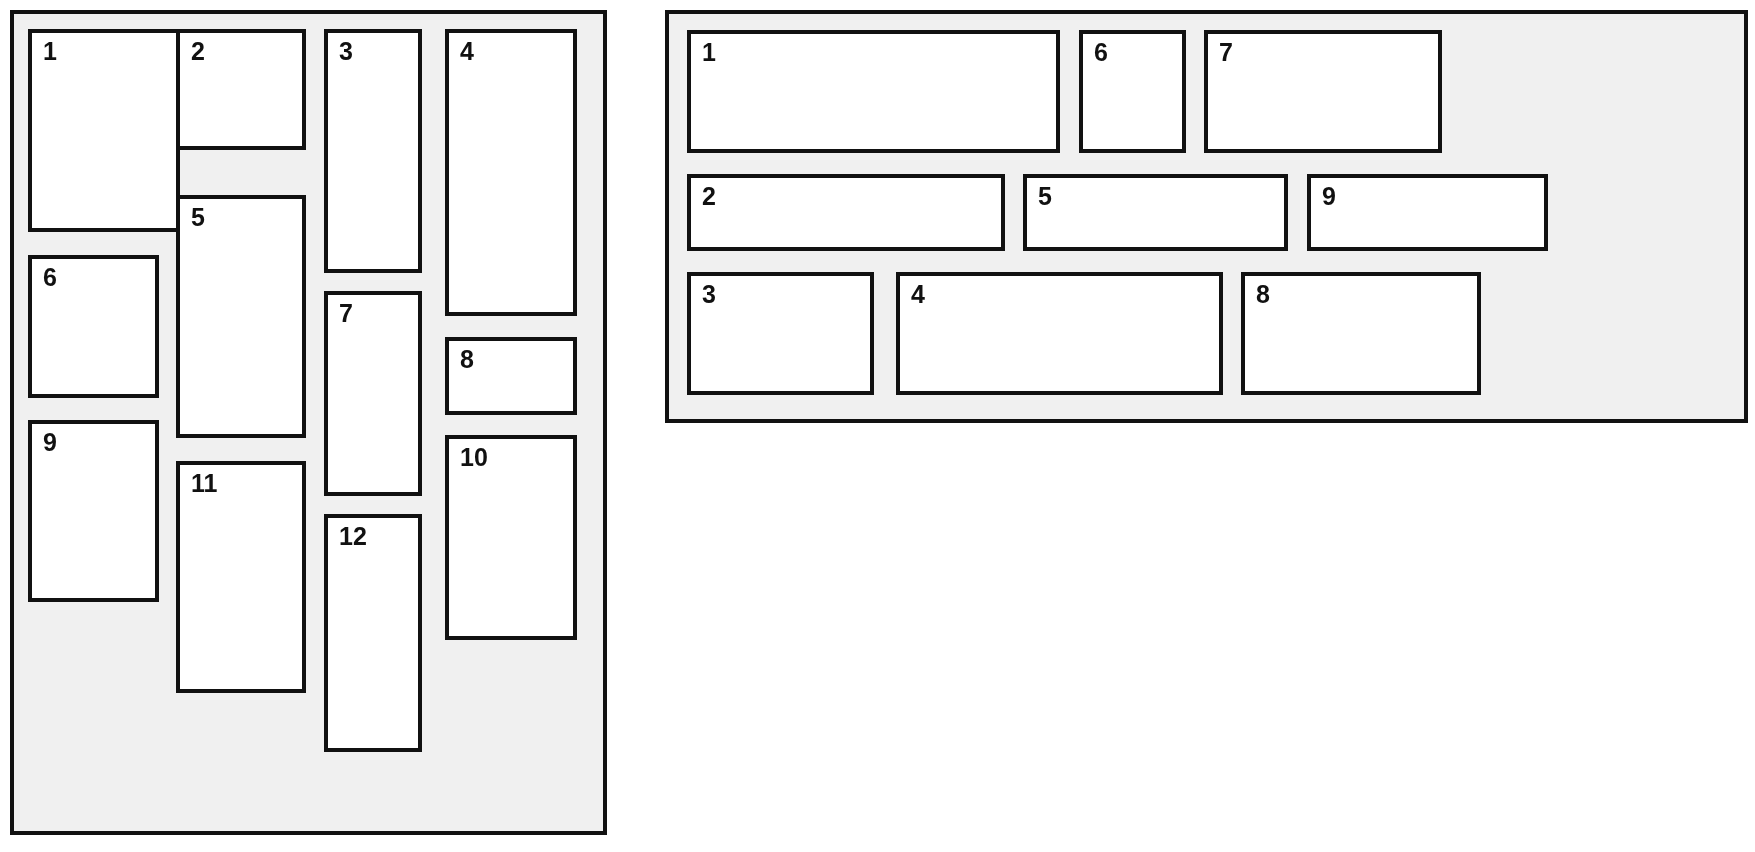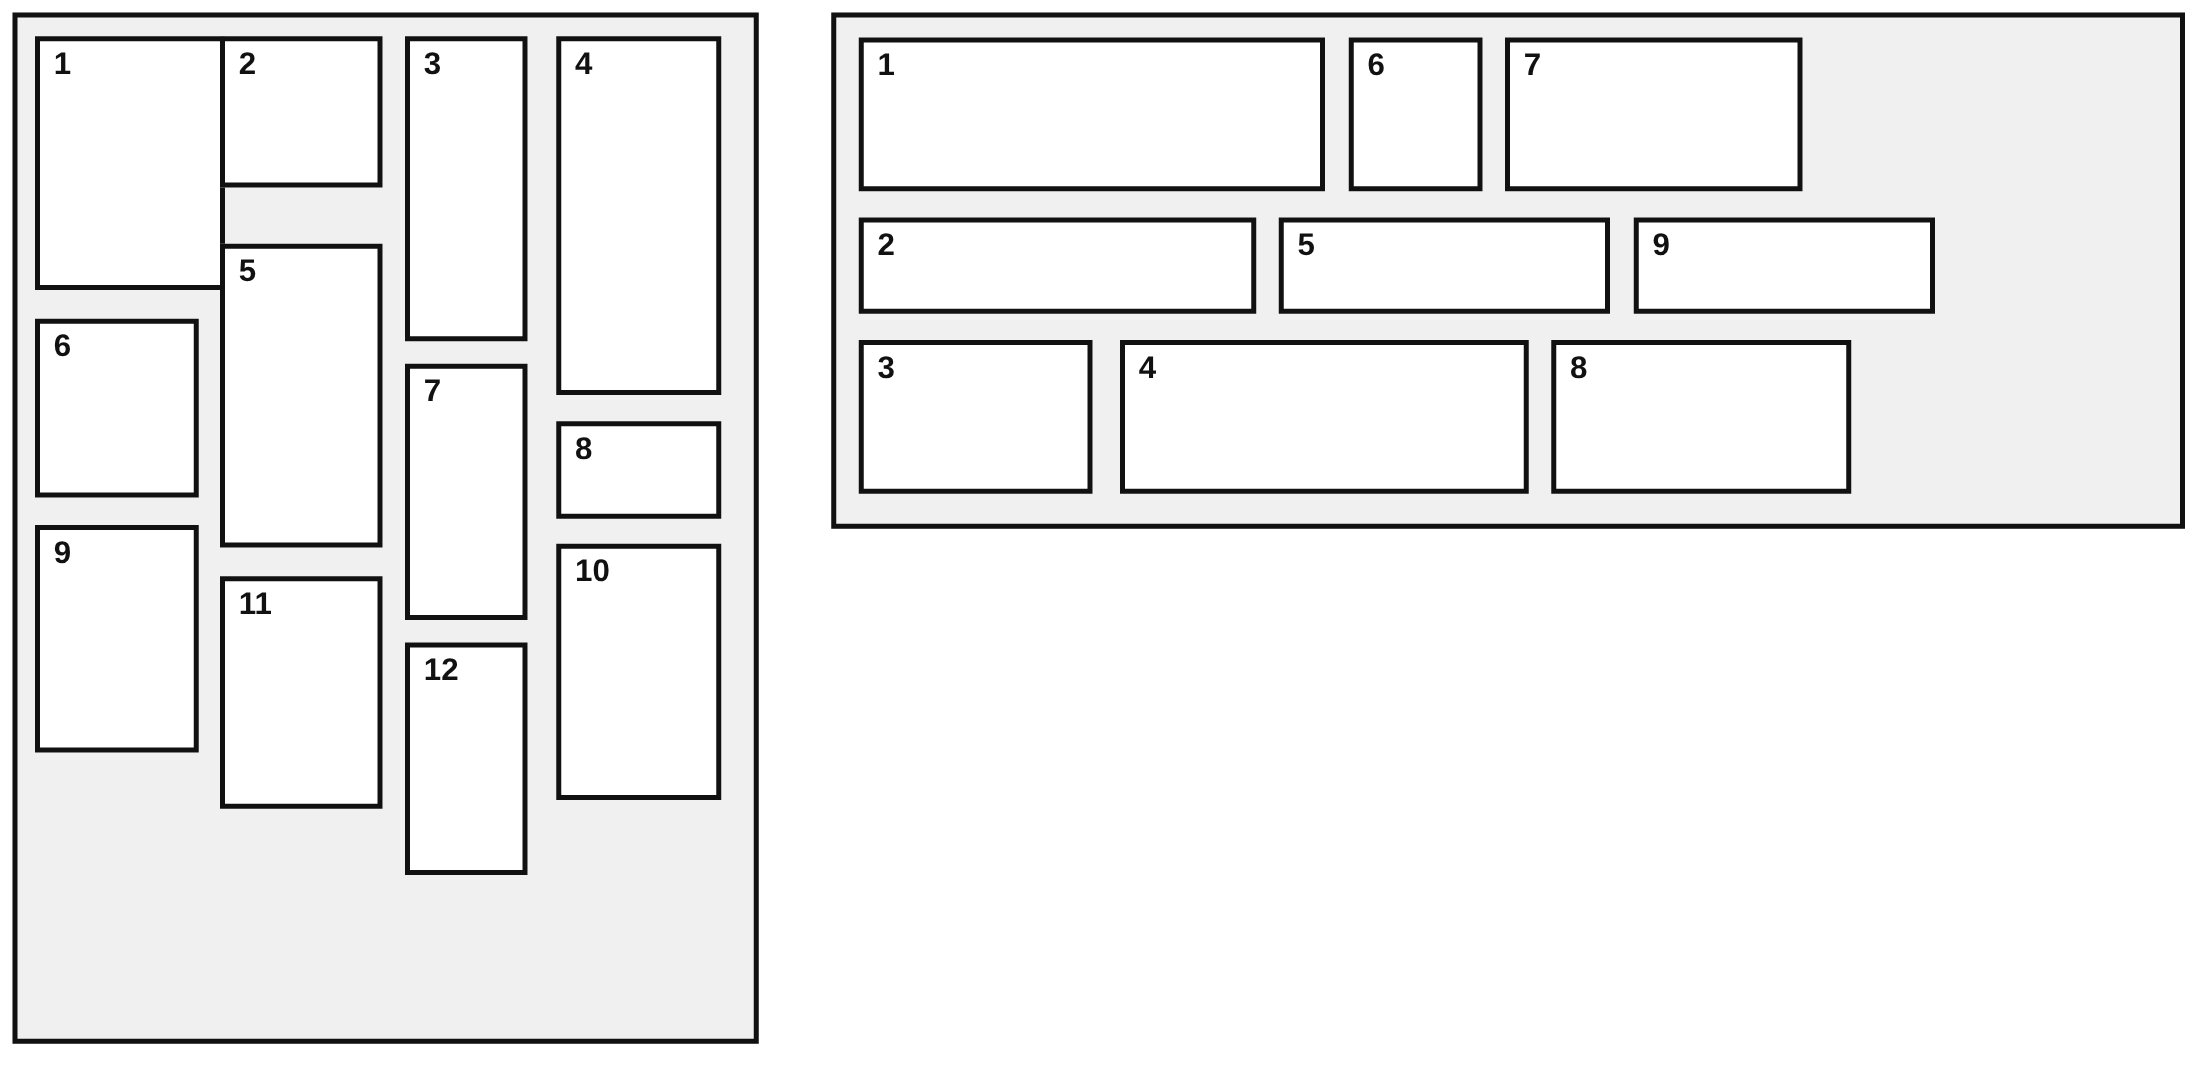--- a/index.html
+++ b/index.html
@@ -78,24 +78,24 @@
       </div>
       <div class="box" style="left: 431px; top: 323px; width: 132px; height: 78px; background: rgb(255, 255, 255); border-color: rgb(17, 17, 17); border-width: 4px;">
         <span class="box-label" style="font-size: 25px; color: rgb(17, 17, 17);">8</span>
       </div>
       <div class="box" style="left: 14px; top: 406px; width: 131px; height: 182px; background: rgb(255, 255, 255); border-color: rgb(17, 17, 17); border-width: 4px;">
         <span class="box-label" style="font-size: 25px; color: rgb(17, 17, 17);">9</span>
       </div>
       <div class="box" style="left: 431px; top: 421px; width: 132px; height: 205px; background: rgb(255, 255, 255); border-color: rgb(17, 17, 17); border-width: 4px;">
         <span class="box-label" style="font-size: 25px; color: rgb(17, 17, 17);">10</span>
       </div>
-      <div class="box" style="left: 162px; top: 447px; width: 130px; height: 186px; background: rgb(255, 255, 255); border-color: rgb(17, 17, 17); border-width: 4px; text-align: center;">
+      <div class="box" style="left: 162px; top: 447px; width: 130px; height: 232px; background: rgb(255, 255, 255); border-color: rgb(17, 17, 17); border-width: 4px; text-align: center;">
         <span class="box-label" style="font-size: 25px; color: rgb(17, 17, 17);">11</span>
       </div>
-      <div class="box" style="left: 310px; top: 500px; width: 98px; height: 186px; background: rgb(255, 255, 255); border-color: rgb(17, 17, 17); border-width: 4px;">
+      <div class="box" style="left: 310px; top: 500px; width: 98px; height: 238px; background: rgb(255, 255, 255); border-color: rgb(17, 17, 17); border-width: 4px;">
         <span class="box-label" style="font-size: 25px; color: rgb(17, 17, 17);">12</span>
       </div>
     </div>
     <div class="panel" style="left: 665px; top: 10px; width: 1083px; height: 413px; background: rgb(240, 240, 240); border-color: rgb(17, 17, 17); border-width: 4px;">
       <div class="box" style="left: 18px; top: 16px; width: 373px; height: 123px; background: rgb(255, 255, 255); border-color: rgb(17, 17, 17); border-width: 4px;">
         <span class="box-label" style="font-size: 25px; color: rgb(17, 17, 17);">1</span>
       </div>
       <div class="box" style="left: 410px; top: 16px; width: 107px; height: 123px; background: rgb(255, 255, 255); border-color: rgb(17, 17, 17); border-width: 4px;">
         <span class="box-label" style="font-size: 25px; color: rgb(17, 17, 17);">6</span>
       </div>

